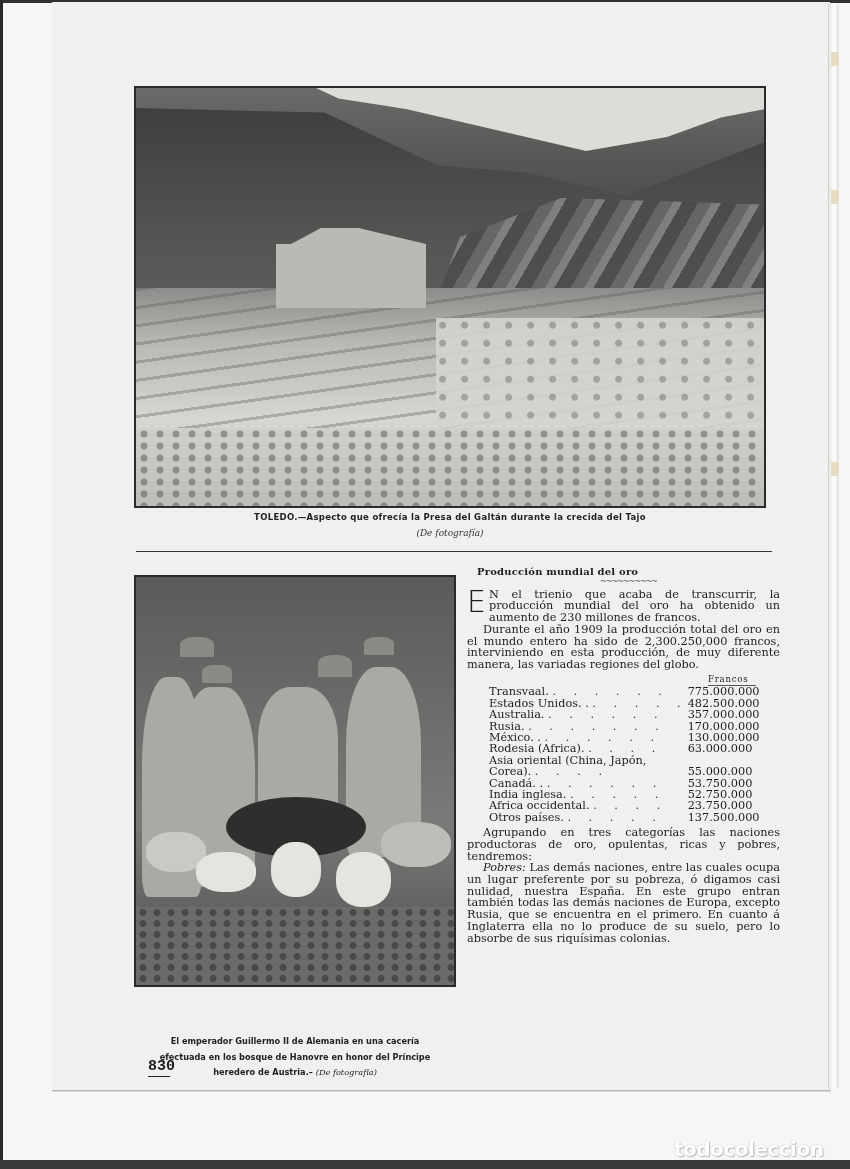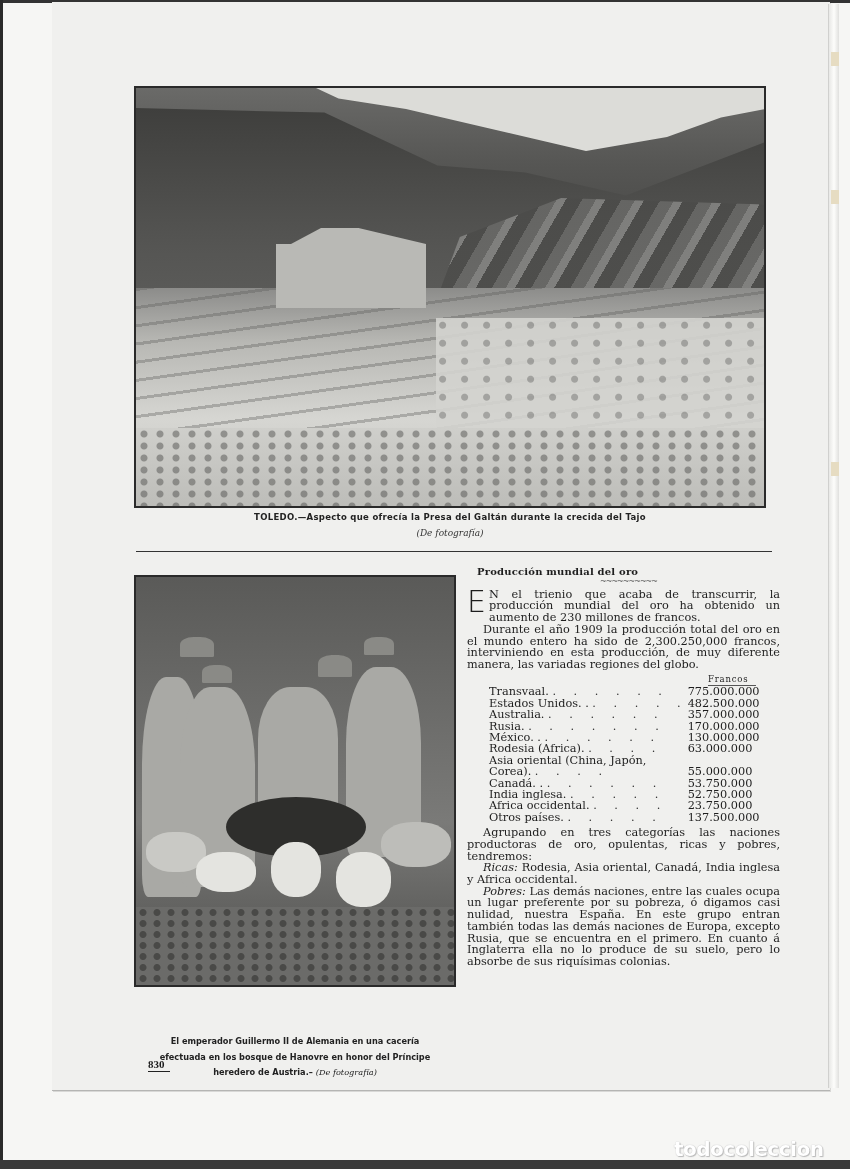--- a/index.html
+++ b/index.html
@@ -114,22 +114,22 @@
       background: radial-gradient(circle, rgba(40,40,38,0.5) 0 3px, transparent 4px) 0 0 / 14px 11px, #6b6b69;
     }
 
     .caption-hunt {
       position: absolute; left: 134px; top: 994px; width: 322px; text-align: center;
       font-family: "DejaVu Sans", sans-serif; font-weight: bold; font-size: 8.2px; line-height: 15.5px; color: #222; margin-top: 40px;
     }
     .caption-hunt i { font-family: "DejaVu Serif", serif; font-weight: normal; }
 
     .page-number {
-      position: absolute; left: 148px; top: 1058px; font-family: Liberation Serif, serif;
-      font-weight: bold; font-size: 11px; border-bottom: 1.5px solid #222; padding-bottom: 1px; width: 22px;
+      position: absolute; left: 148px; top: 1058px; font-family: Liberation Mono, monospace;
+      font-weight: bold; font-size: 15px; border-bottom: 1.5px solid #222; padding-bottom: 1px; width: 22px;
     }
 
     
     .article { position: absolute; left: 467px; top: 566px; width: 313px; font-size: 11.3px; line-height: 11.7px; color: #1e1e1e; }
     .article-title {
       text-align: left; font-family: "DejaVu Serif", serif; font-weight: bold; font-size: 10px; margin-left: 10px; letter-spacing: 0.2px;
     }
     .title-ornament { text-align: center; font-size: 8px; color: #444; margin: 0 0 3px 10px; letter-spacing: -1px; line-height: 8px; }
     .para { text-align: justify; margin: 0; }
     .para.indent { text-indent: 16px; }
@@ -256,18 +256,17 @@
           <td class="value">23.750.000</td>
         </tr>
       <tr>
           <td class="region"><span>Otros países.</span> <span class="dots">. . . . .</span></td>
           <td class="value">137.500.000</td>
         </tr>
     </tbody>
   </table>
 
   <p class="para indent" style="margin-top:4px;">Agrupando en tres categorías las naciones productoras de oro, opulentas, ricas y pobres, tendremos:</p>
-  <p class="para indent"><span class="it">Ricas:</span><span> Rodesia, Asia oriental, Canadá, India inglesa y Africa occidental.</span></p>
   <p class="para indent"><span class="it">Pobres:</span><span> Las demás naciones, entre las cuales ocupa un lugar preferente por su pobreza, ó digamos casi nulidad, nuestra España. En este grupo entran también todas las demás naciones de Europa, excepto Rusia, que se encuentra en el primero. En cuanto á Inglaterra ella no lo produce de su suelo, pero lo absorbe de sus riquísimas colonias.</span></p>
 </div>
 
 <div class="bottom-bar"></div>
 <div class="watermark">todocoleccion</div>
 
 </body></html>

